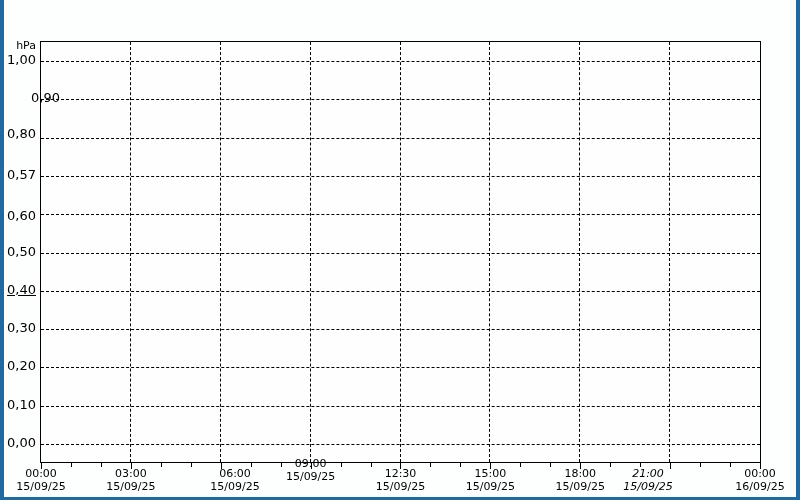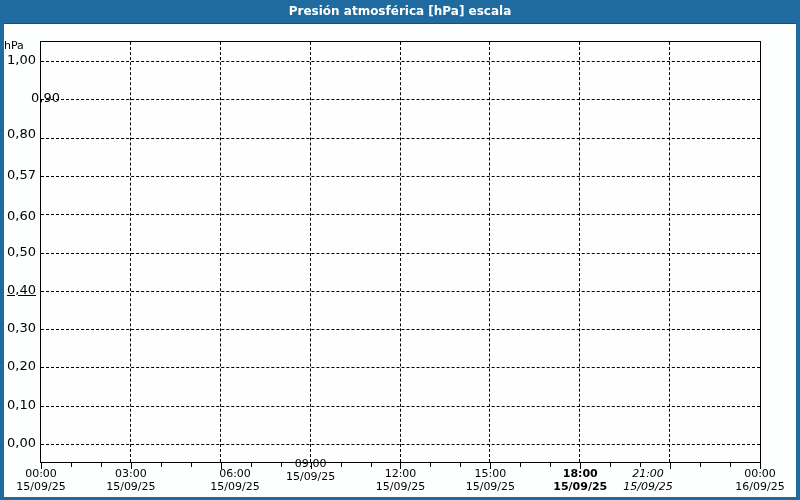--- a/index.html
+++ b/index.html
@@ -30,37 +30,34 @@
   }
   .vgrid {
     position:absolute; top:0; height:100%; width:0;
     border-left:1px dashed #000;
   }
   .ylab {
     position:absolute; left:0; width:32px; text-align:right;
     font-size:13px; color:#000; line-height:14px;
   }
   .yunit {
-    position:absolute; left:0; width:32px; 
+    position:absolute; left:0; width:32px; text-align:right;
     font-size:11px; color:#000; line-height:14px;
   }
   .xtick { position:absolute; width:1px; background:#000; }
   .xlab {
     position:absolute; width:90px; text-align:center;
     font-size:11px; color:#000; line-height:13px;
   }
   .xlab .date { display:block; }
 </style>
 </head>
 <body>
 
 <div class="window">
-  <div class="titlebar">
-    <span>Presión atmosférica [hPa] escala</span>
-  </div>
 
   <div class="yunit" style="top:39px;">hPa</div>
 
   <div class="plot" id="plot">
       <div class="hgrid" style="top: 19px;"></div>
       <div class="hgrid" style="top: 57.3px;"></div>
       <div class="hgrid" style="top: 95.6px;"></div>
       <div class="hgrid" style="top: 133.9px;"></div>
       <div class="hgrid" style="top: 172.2px;"></div>
       <div class="hgrid" style="top: 210.5px;"></div>
@@ -116,19 +113,19 @@
       <div class="xtick" style="left: 666.118px; top: 463px; height: 6px;"></div>
       <div class="xtick" style="left: 696.076px; top: 463px; height: 4px;"></div>
       <div class="xtick" style="left: 726.034px; top: 463px; height: 4px;"></div>
       <div class="xtick" style="left: 755.992px; top: 463px; height: 6px;"></div>
     </div>
   <div id="xlabels">
       <div class="xlab" style="left: -8px; top: 467px;"><span>00:00</span><span class="date">15/09/25</span></div>
       <div class="xlab" style="left: 81.875px; top: 467px;"><span>03:00</span><span class="date">15/09/25</span></div>
       <div class="xlab" style="left: 186px; top: 467px;"><span>06:00</span><span class="date">15/09/25</span></div>
       <div class="xlab" style="left: 261.625px; top: 457px;"><span>09:00</span><span class="date">15/09/25</span></div>
-      <div class="xlab" style="left: 351.5px; top: 467px;"><span>12:00</span><span class="date">15/09/25</span></div>
+      <div class="xlab" style="left: 351.5px; top: 467px;"><span>12:30</span><span class="date">15/09/25</span></div>
       <div class="xlab" style="left: 441.375px; top: 467px;"><span>15:00</span><span class="date">15/09/25</span></div>
-      <div class="xlab" style="left: 531.25px; top: 467px; font-weight: bold;"><span>18:00</span><span class="date">15/09/25</span></div>
+      <div class="xlab" style="left: 531.25px; top: 467px;"><span>18:00</span><span class="date">15/09/25</span></div>
       <div class="xlab" style="left: 599px; top: 467px; font-style: italic;"><span>21:00</span><span class="date">15/09/25</span></div>
       <div class="xlab" style="left: 711px; top: 467px;"><span>00:00</span><span class="date">16/09/25</span></div>
     </div>
 </div>
 
 </body></html>

